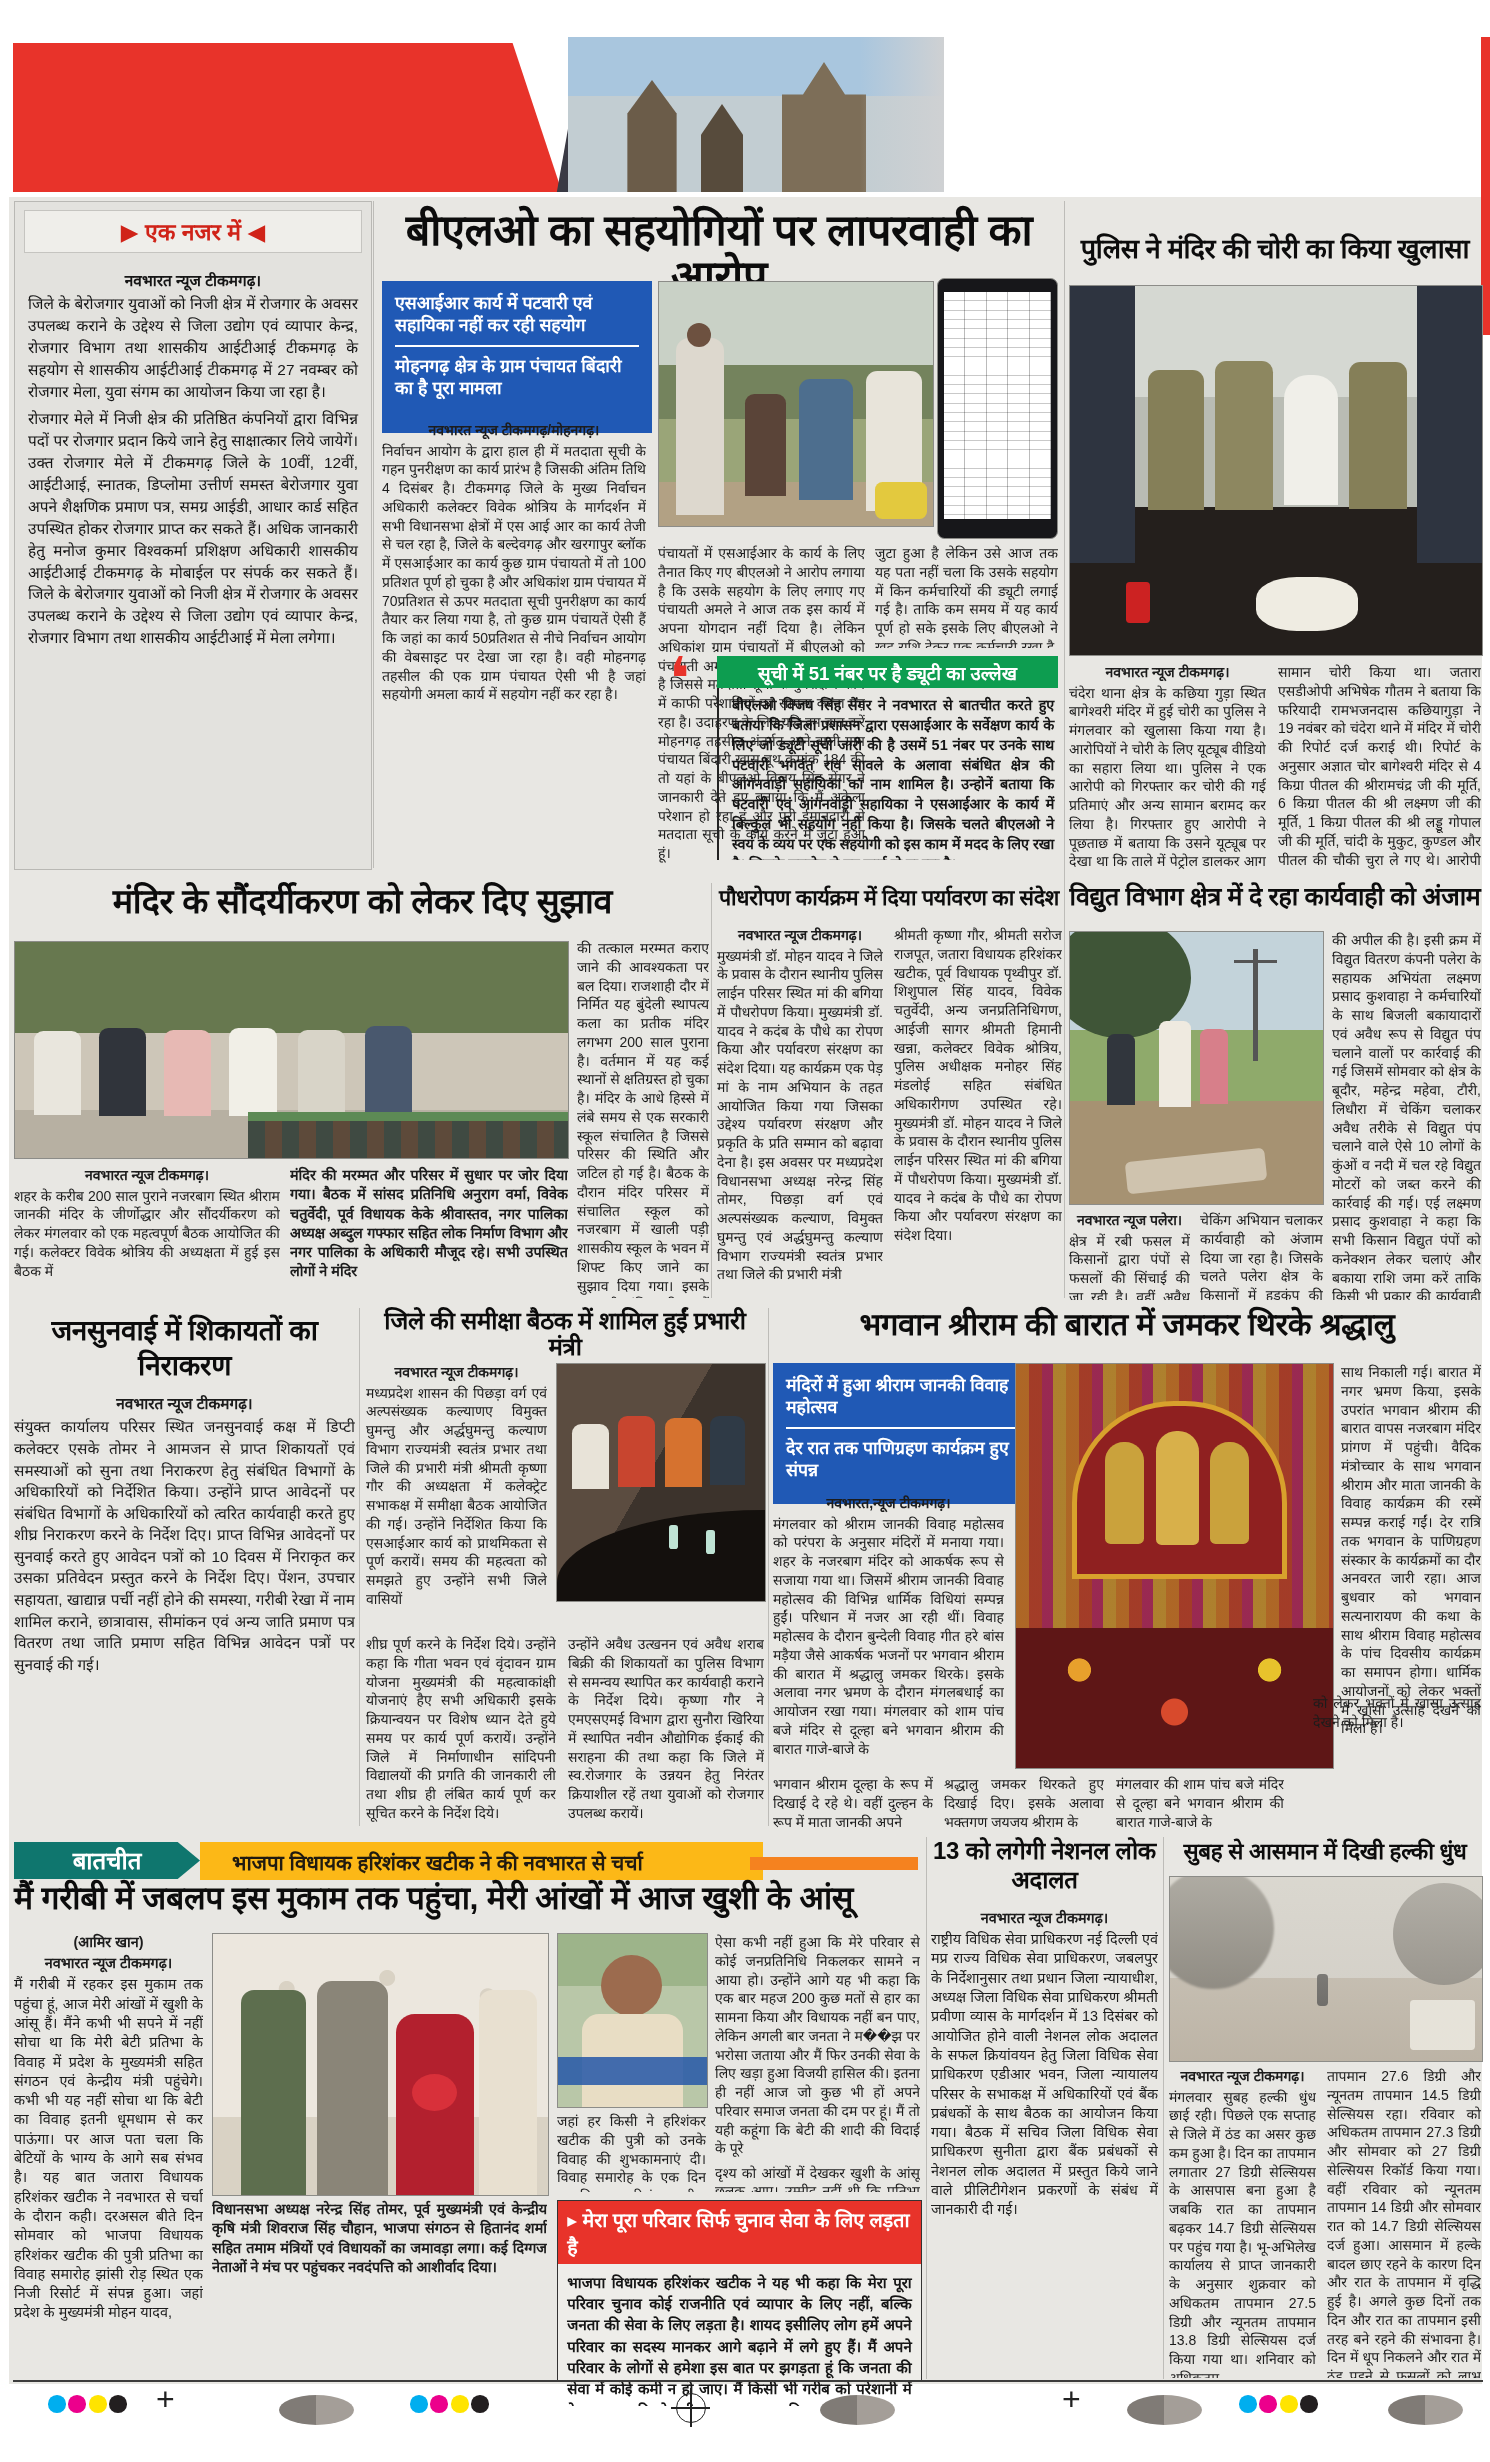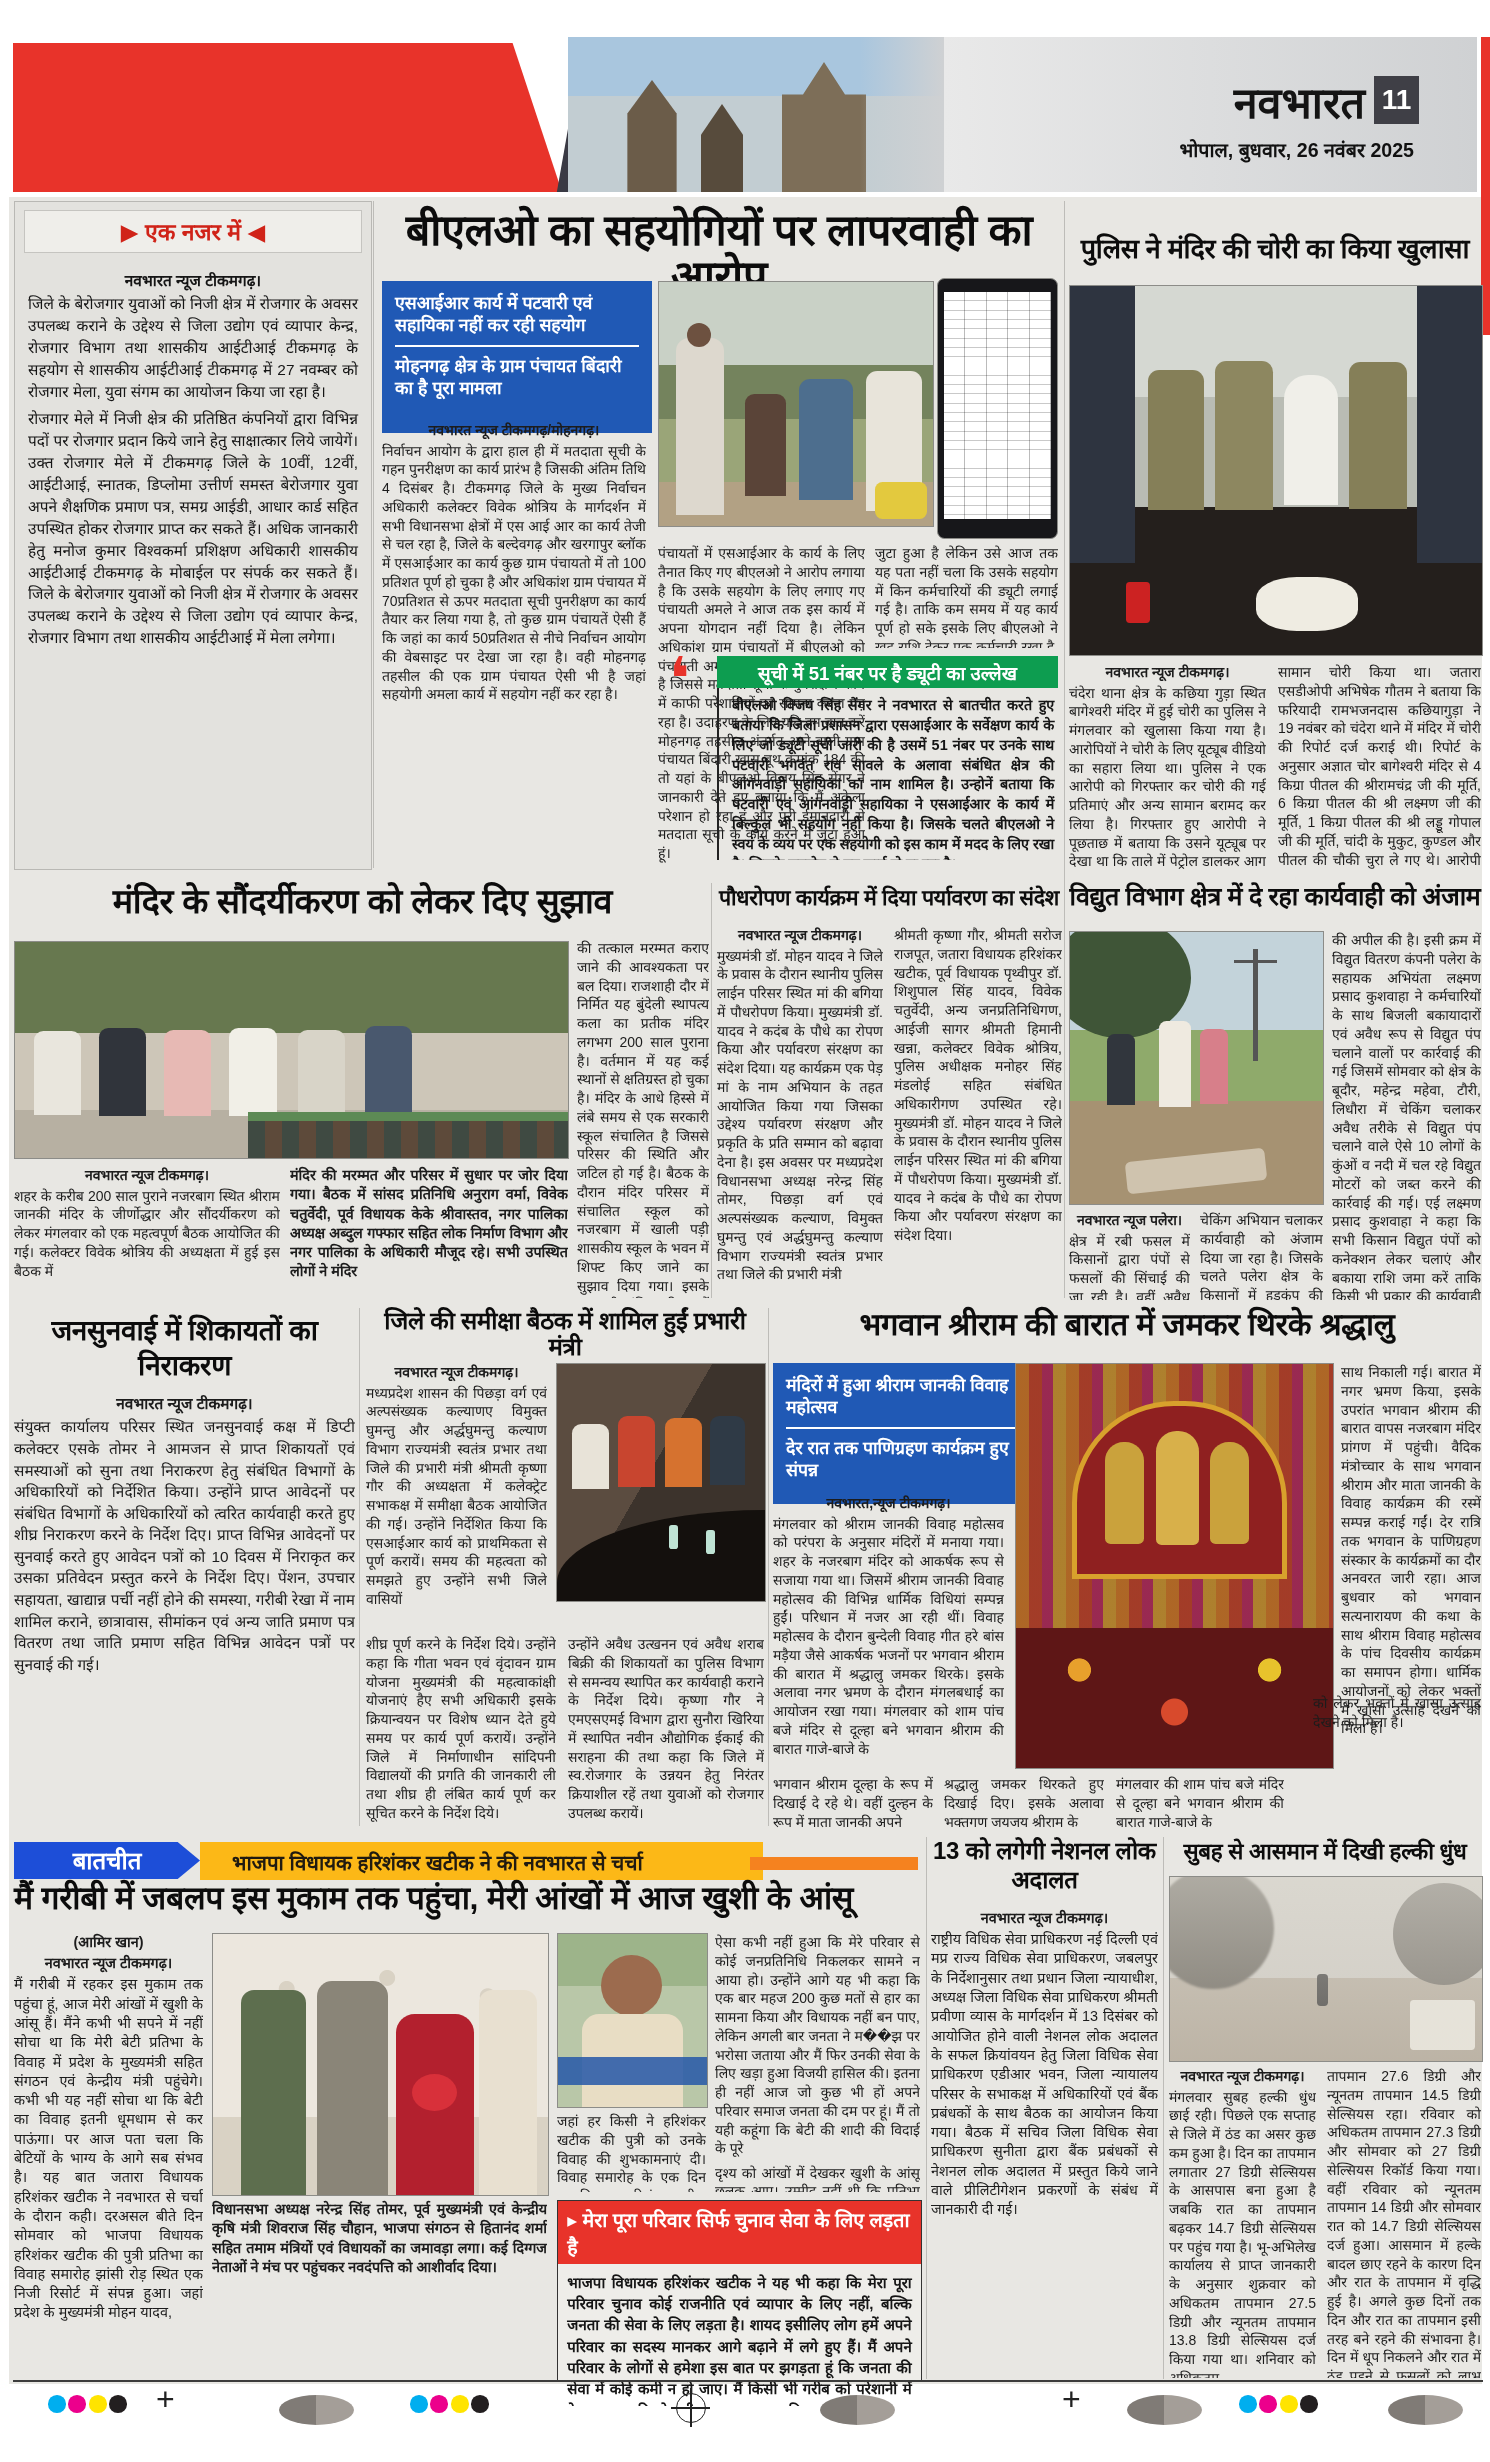--- a/index.html
+++ b/index.html
@@ -32,21 +32,21 @@
   .bluebox{position:absolute;background:#2059b5;color:#fff;padding:11.2px 13px;}
   .bluebox .k1{font-size:17.7px;font-weight:800;line-height:1.25;}
   .bluebox .div{height:1.9px;background:#fff;margin:8.4px 0;}
   .greenquote{position:absolute;}
   .gq-bar{background:#0d9d50;color:#fff;font-size:18.6px;font-weight:800;text-align:center;padding:3.7px 7.5px;}
   .gq-body{font-size:14.4px;font-weight:700;line-height:1.38;text-align:justify;padding:7.5px 3.7px 0 13px;border-left:2.8px solid #222;}
   .quote-mark{position:absolute;left:-48px;top:-5.6px;color:#e8332a;font-size:60px;font-weight:900;line-height:1;}
   .redbox{position:absolute;border:1.9px solid #333;background:#eeede9;}
   .rb-bar{background:#e8332a;color:#fff;font-size:19.6px;font-weight:800;padding:4.7px 9.3px;}
   .rb-body{font-size:15px;font-weight:700;line-height:1.42;text-align:justify;padding:7.5px 9.3px;}
-  .tag-red{position:absolute;background:#1d4ed8;color:#fff;font-size:24px;font-weight:800;text-align:center;
+  .tag-red{position:absolute;background:#0f766e;color:#fff;font-size:24px;font-weight:800;text-align:center;
            clip-path:polygon(0 0,88% 0,100% 50%,88% 100%,0 100%);}
   .strip-yellow{position:absolute;background:#fcb817;color:#201a10;font-size:20.5px;font-weight:800;padding:5.6px 9.3px 0 32px;}
   .orangebar{position:absolute;background:#f5821f;}
   .cap{font-weight:700;}
   
   .fmark{position:absolute;top:2395px;}
   .dots span{display:inline-block;width:17.7px;height:17.7px;border-radius:50%;margin-right:2.8px;}
   .ell{width:75px;height:30px;border-radius:50%;background:linear-gradient(90deg,#807b76 50%,#a49e98 50%);}
   .plus{font-size:32px;color:#222;font-weight:400;line-height:18.6px;}
   .reg{width:28px;height:28px;border:1.9px solid #222;border-radius:50%;position:relative;}
@@ -63,25 +63,20 @@
 
   <div class="mast-red"></div>
   <span class="sliver dark"></span>
   <span class="sliver orange"></span>
   <div class="mast-photo">
     <span class="sh" style="left:28px;bottom:0;width:112px;height:112px;background:#6b5c49;clip-path:polygon(50% 0,72% 30%,72% 100%,28% 100%,28% 30%)"></span>
     <span class="sh" style="left:112px;bottom:0;width:84px;height:88px;background:#574b3c;clip-path:polygon(50% 0,75% 35%,75% 100%,25% 100%,25% 35%)"></span>
     <span class="sh" style="left:186px;bottom:0;width:140px;height:130px;background:#7d6e58;clip-path:polygon(20% 100%,20% 25%,35% 25%,50% 0,65% 25%,80% 25%,80% 100%)"></span>
     <span class="sh" style="right:0;top:0;width:84px;height:100%;background:linear-gradient(90deg,rgba(207,209,211,0),#cfd1d3)"></span>
   </div>
-  <div class="mast-panel">
-    <div class="paper-name">नवभारत</div>
-    <div class="pageno">11</div>
-    <div class="mast-date">भोपाल, बुधवार, 26 नवंबर 2025</div>
-  </div>
   <div class="edge-red"></div>
 
   <div style="position:absolute;left:14px;top:201px;width:356px;height:667px;background:#e3e2de;border:0.9px solid #b9b8b4">
     <div style="margin:7.5px 9.3px;background:#efeeea;border:0.9px solid #c5c4c0;text-align:center;padding:4.7px 0;font-size:23px;font-weight:800;color:#d02318">
       <span style="color:#d02318">▶ </span><span>एक नजर में</span><span style="color:#d02318"> ◀</span>
     </div>
     <div style="padding:9.3px 13px;font-size:15.4px;line-height:1.42;text-align:justify;height:466px;overflow:hidden">
       <span class="dl">नवभारत न्यूज टीकमगढ़।</span>
       <div>जिले के बेरोजगार युवाओं को निजी क्षेत्र में रोजगार के अवसर उपलब्ध कराने के उद्देश्य से जिला उद्योग एवं व्यापार केन्द्र, रोजगार विभाग तथा शासकीय आईटीआई टीकमगढ़ के सहयोग से शासकीय आईटीआई टीकमगढ़ में 27 नवम्बर को रोजगार मेला, युवा संगम का आयोजन किया जा रहा है।</div>
       <div style="margin-top:5.6px">रोजगार मेले में निजी क्षेत्र की प्रतिष्ठित कंपनियों द्वारा विभिन्न पदों पर रोजगार प्रदान किये जाने हेतु साक्षात्कार लिये जायेगें। उक्त रोजगार मेले में टीकमगढ़ जिले के 10वीं, 12वीं, आईटीआई, स्नातक, डिप्लोमा उत्तीर्ण समस्त बेरोजगार युवा अपने शैक्षणिक प्रमाण पत्र, समग्र आईडी, आधार कार्ड सहित उपस्थित होकर रोजगार प्राप्त कर सकते हैं। अधिक जानकारी हेतु मनोज कुमार विश्वकर्मा प्रशिक्षण अधिकारी शासकीय आईटीआई टीकमगढ़ के मोबाईल पर संपर्क कर सकते हैं। जिले के बेरोजगार युवाओं को निजी क्षेत्र में रोजगार के अवसर उपलब्ध कराने के उद्देश्य से जिला उद्योग एवं व्यापार केन्द्र, रोजगार विभाग तथा शासकीय आईटीआई में मेला लगेगा।</div>

